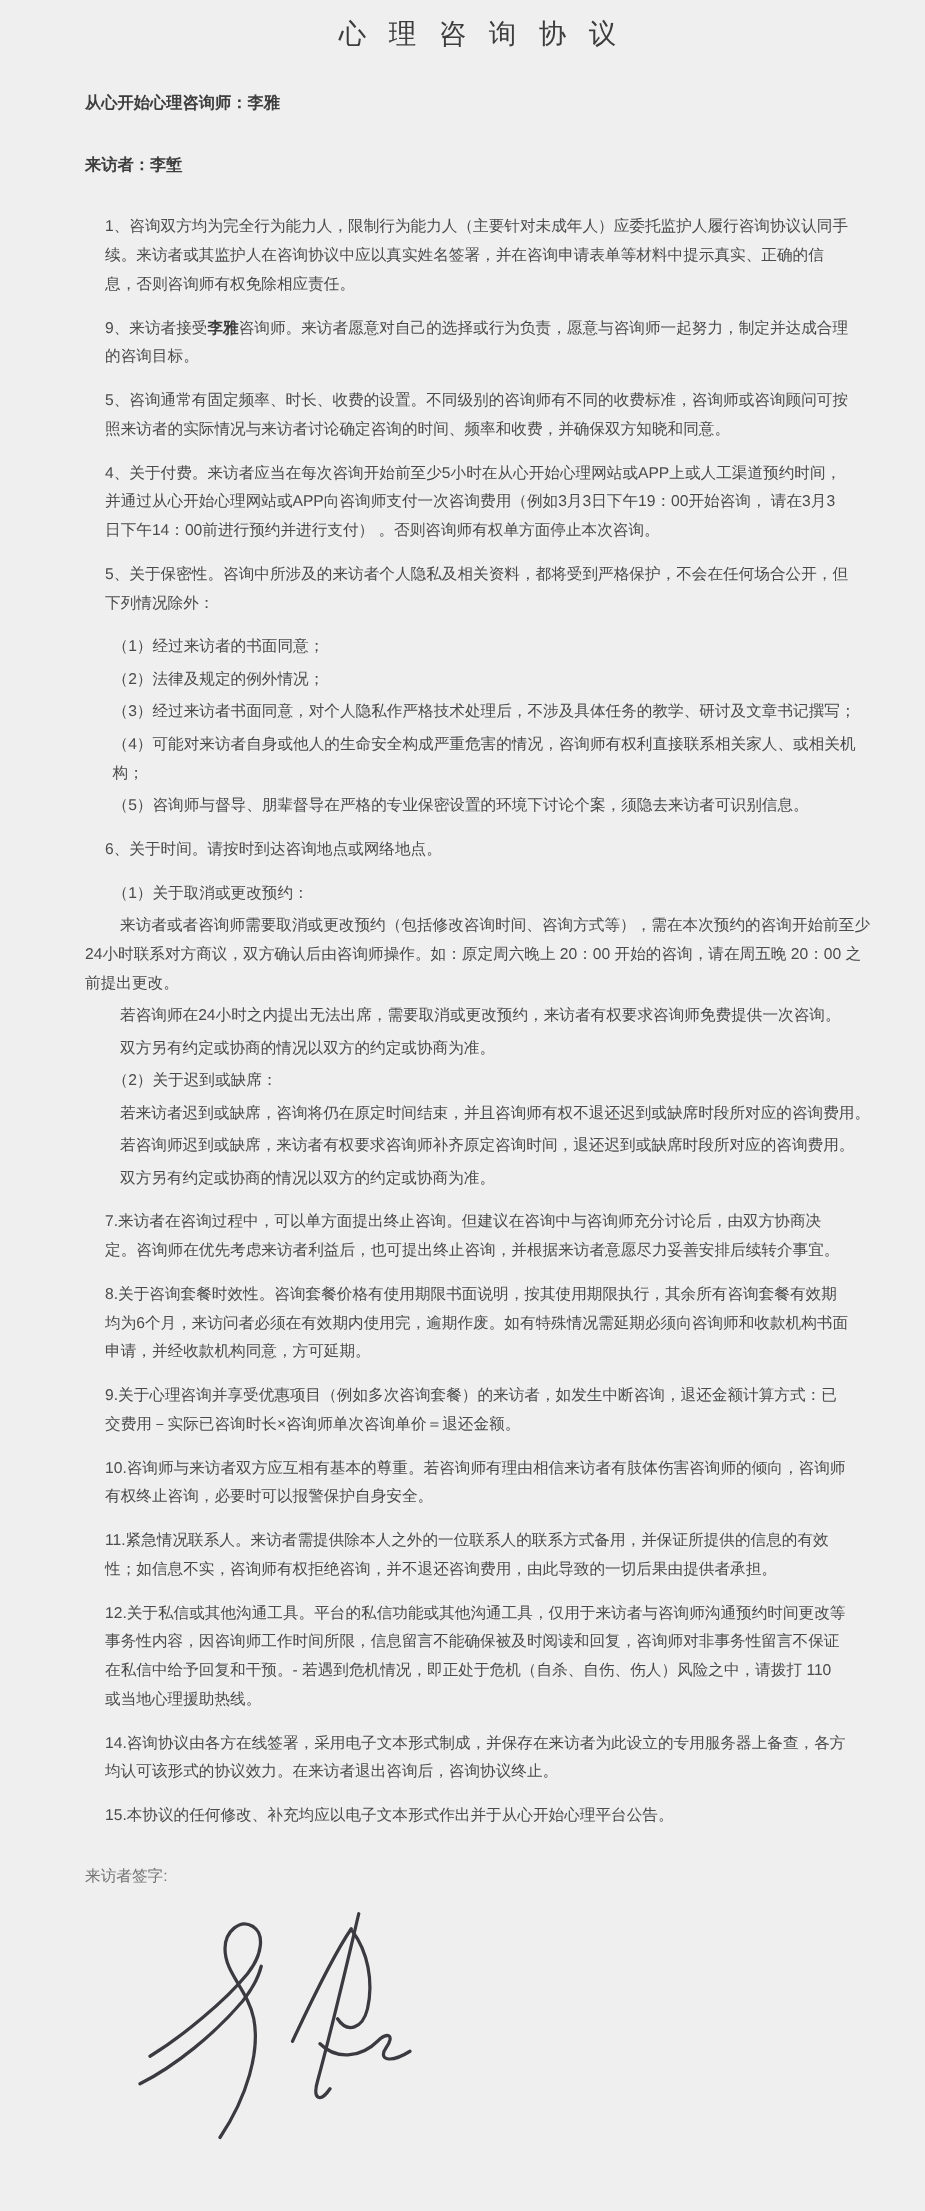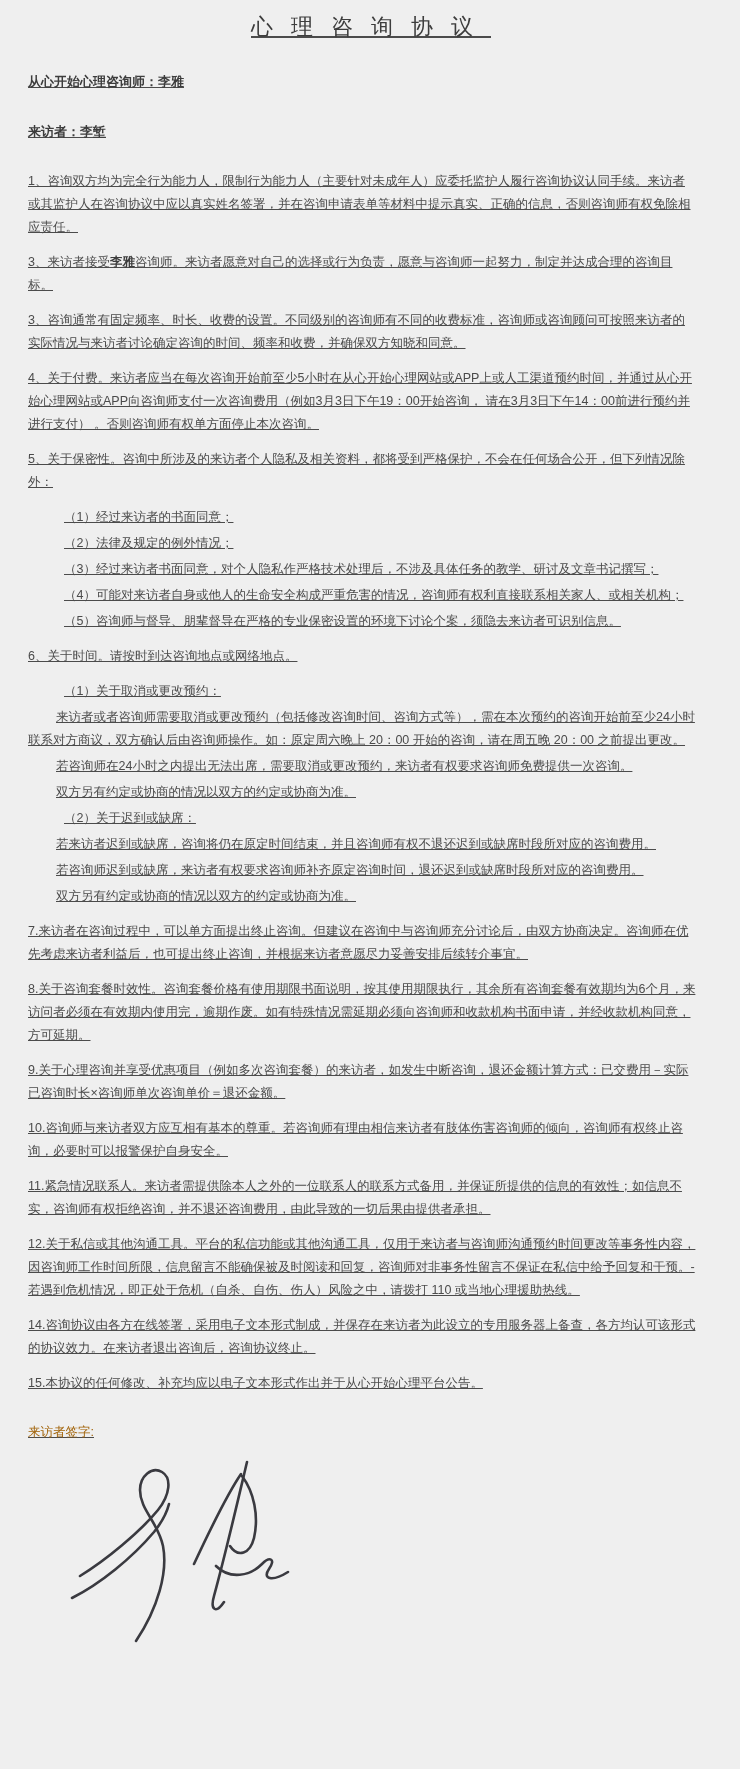--- a/index.html
+++ b/index.html
@@ -2,49 +2,49 @@
 <html lang="zh"><head>
 <meta charset="utf-8">
 <style>
   html,body{margin:0;padding:0;}
   body{
     width:740px;height:1769px;overflow:hidden;
     background:#efefef;
     font-family:"Liberation Sans","DejaVu Sans",sans-serif;
     color:#4b4b4b;
   }
-  .doc{padding:10px 44px 0 28px;font-size:12.5px;line-height:23px;text-decoration:underline;}
+  .doc{padding:10px 44px 0 68px;font-size:12.5px;line-height:23px;}
   .title{
     text-align:center;font-size:22px;line-height:33px;font-weight:500;
     color:#3d3d3d;letter-spacing:18px;text-indent:18px;
     margin:0 0 14px 0;
   }
   .party{font-weight:bold;color:#3d3d3d;margin:27px 0;font-size:13px;}
-  .para{margin:12px 0;}
-  .para.item{margin:3px 0 3px 36px;}
+  .para{margin:12px 16px;}
+  .para.item{margin:3px 0 3px 22px;}
   .para.sub{margin:3px 0;text-indent:28px;}
   .b{font-weight:bold;color:#3d3d3d;text-align:center;}
   .sig-block{margin-top:26px;}
-  .sig-label{margin:0 0 4px 0;color:#a16207;}
+  .sig-label{margin:0 0 4px 0;color:#737373;}
   .sig-canvas{margin-left:38px;display:block;}
 </style>
 </head>
 <body>
 
 <div class="doc">
 
   <h1 class="title">心理咨询协议</h1>
 
   <p class="party">从心开始心理咨询师：李雅</p>
   <p class="party">来访者：李堑</p>
 
   <div>
       <p class="para base"><span>1、咨询双方均为完全行为能力人，限制行为能力人（主要针对未成年人）应委托监护人履行咨询协议认同手续。来访者或其监护人在咨询协议中应以真实姓名签署，并在咨询申请表单等材料中提示真实、正确的信息，否则咨询师有权免除相应责任。</span></p>
-      <p class="para base"><span>3、来访者接受</span><span class="b">李雅</span><span>咨询师。来访者愿意对自己的选择或行为负责，愿意与咨询师一起努力，制定并达成合理的咨询目标。</span></p>
-      <p class="para base"><span>3、咨询通常有固定频率、时长、收费的设置。不同级别的咨询师有不同的收费标准，咨询师或咨询顾问可按照来访者的实际情况与来访者讨论确定咨询的时间、频率和收费，并确保双方知晓和同意。</span></p>
+      <p class="para base"><span>9、来访者接受</span><span class="b">李雅</span><span>咨询师。来访者愿意对自己的选择或行为负责，愿意与咨询师一起努力，制定并达成合理的咨询目标。</span></p>
+      <p class="para base"><span>5、咨询通常有固定频率、时长、收费的设置。不同级别的咨询师有不同的收费标准，咨询师或咨询顾问可按照来访者的实际情况与来访者讨论确定咨询的时间、频率和收费，并确保双方知晓和同意。</span></p>
       <p class="para base"><span>4、关于付费。来访者应当在每次咨询开始前至少5小时在从心开始心理网站或APP上或人工渠道预约时间，并通过从心开始心理网站或APP向咨询师支付一次咨询费用（例如3月3日下午19：00开始咨询， 请在3月3日下午14：00前进行预约并进行支付） 。否则咨询师有权单方面停止本次咨询。</span></p>
       <p class="para base"><span>5、关于保密性。咨询中所涉及的来访者个人隐私及相关资料，都将受到严格保护，不会在任何场合公开，但下列情况除外：</span></p>
       <p class="para item"><span>（1）经过来访者的书面同意；</span></p>
       <p class="para item"><span>（2）法律及规定的例外情况；</span></p>
       <p class="para item"><span>（3）经过来访者书面同意，对个人隐私作严格技术处理后，不涉及具体任务的教学、研讨及文章书记撰写；</span></p>
       <p class="para item"><span>（4）可能对来访者自身或他人的生命安全构成严重危害的情况，咨询师有权利直接联系相关家人、或相关机构；</span></p>
       <p class="para item"><span>（5）咨询师与督导、朋辈督导在严格的专业保密设置的环境下讨论个案，须隐去来访者可识别信息。</span></p>
       <p class="para base"><span>6、关于时间。请按时到达咨询地点或网络地点。</span></p>
       <p class="para item"><span>（1）关于取消或更改预约：</span></p>
       <p class="para sub"><span>来访者或者咨询师需要取消或更改预约（包括修改咨询时间、咨询方式等），需在本次预约的咨询开始前至少24小时联系对方商议，双方确认后由咨询师操作。如：原定周六晚上 20：00 开始的咨询，请在周五晚 20：00 之前提出更改。</span></p>

